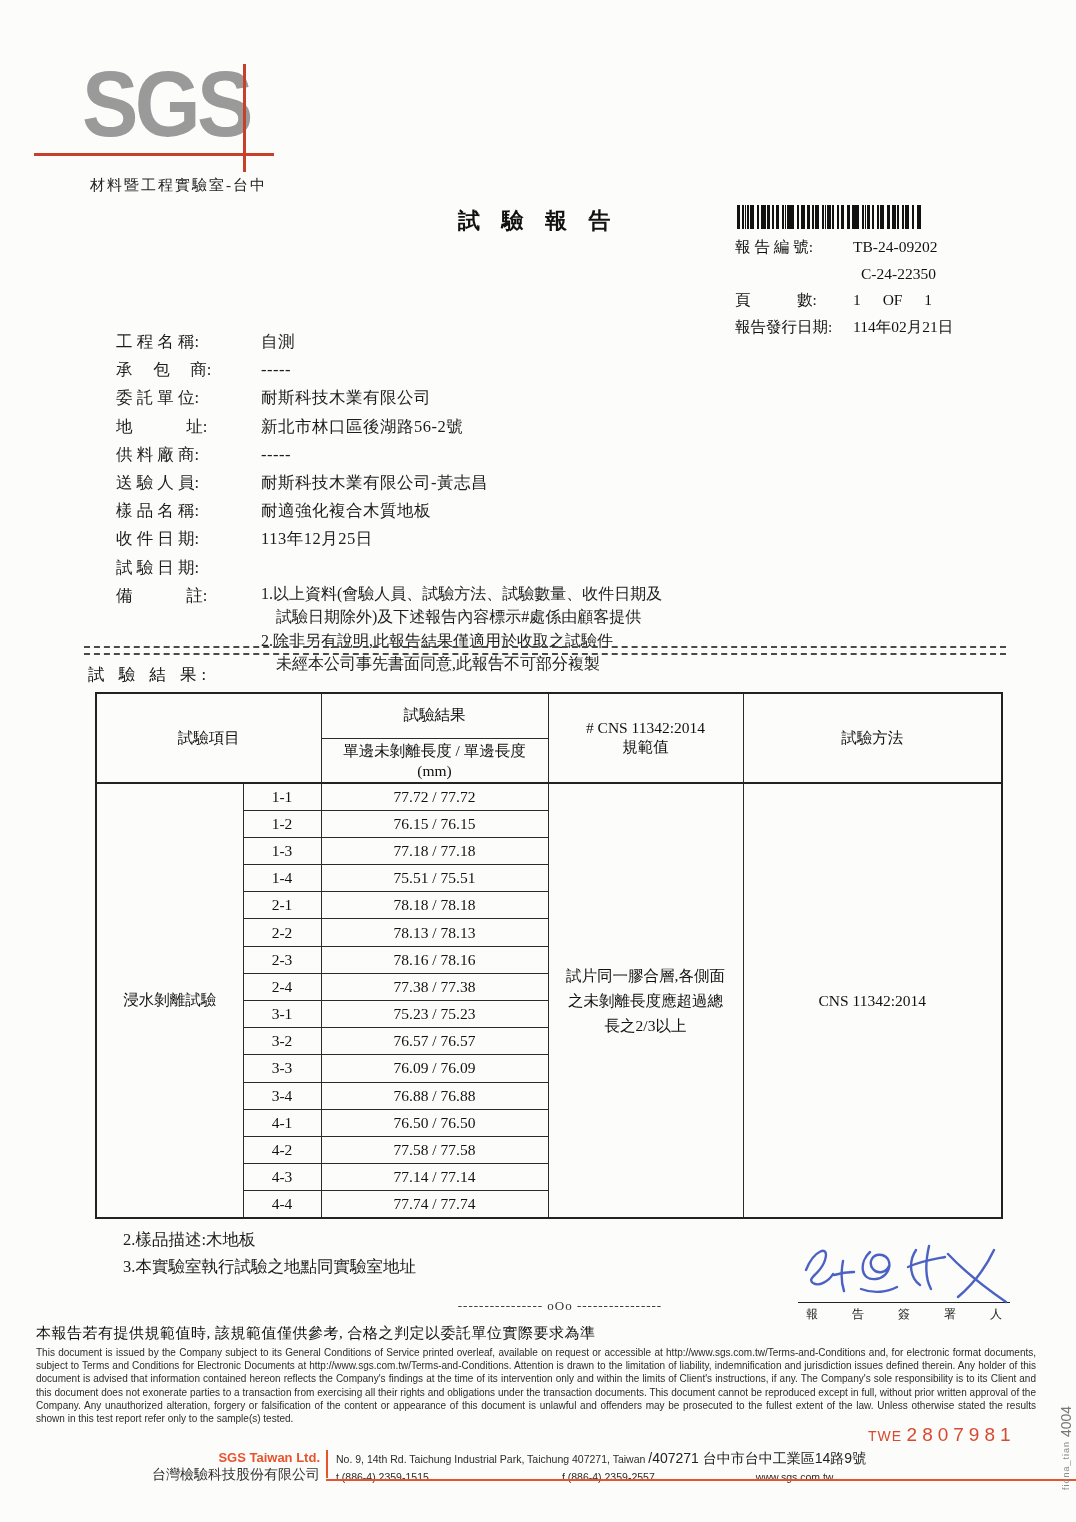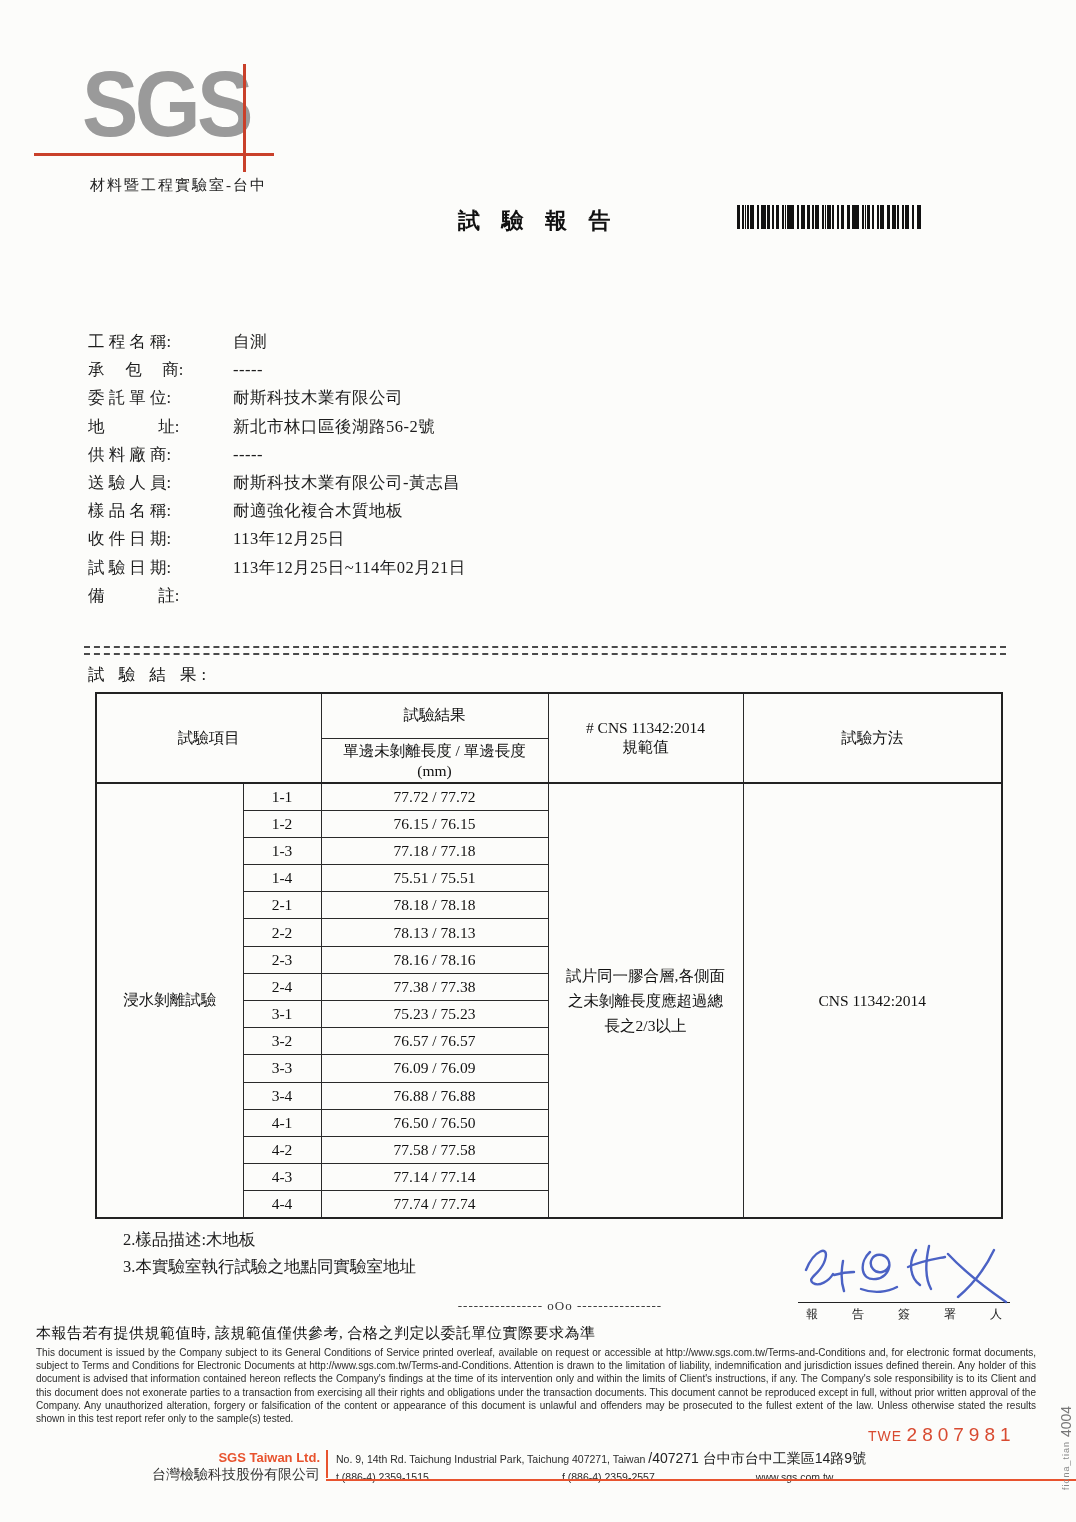--- a/index.html
+++ b/index.html
@@ -29,21 +29,21 @@
       repeating-linear-gradient(90deg,#111 0 3px,transparent 3px 13px);
   }
   .meta { position:absolute; left:735px; top:234px; width:320px; font-size:15.5px; line-height:26.5px; color:#111; }
   .meta-row { display:flex; white-space:nowrap; }
   .meta-label { display:inline-block; width:118px; flex:none; }
   .meta-sub { padding-left:126px; }
   .pages-val { word-spacing:18px; }
   
   .info-block { position:absolute; left:88px; top:328px; width:640px; font-size:16.5px; line-height:28.2px; }
   .info-row { display:flex; white-space:nowrap; }
-  .ilabel { display:inline-block; width:145px; flex:none; }
+  .ilabel { display:inline-block; width:145px; flex:none;margin-left:28px; }
   .ivalue { letter-spacing:.5px; }
   .remark-row { display:flex; }
   .remark-lines { line-height:23.4px; font-size:16px; }
   .remark-lines .indent { padding-left:15px; }
   
   .eq-divider { position:absolute; left:84px; top:646px; width:922px; height:9px;
     border-top:2.5px dashed #4a4a4a; border-bottom:2.5px dashed #4a4a4a; }
   
   .results-label { position:absolute; left:88px; top:664px; font-size:16.5px; letter-spacing:5px; color:#111; }
   .rtable {
@@ -109,20 +109,37 @@
   <div>
     <div class="logo-text">SGS</div>
     <div class="logo-hline"></div>
     <div class="logo-vline"></div>
   </div>
   <div class="lab-name">材料暨工程實驗室-台中</div>
 
   <div class="doc-title">試 驗 報 告</div>
 
   <div class="barcode"></div>
+  <div class="meta">
+    <div class="meta-row">
+      <span class="meta-label">報 告 編 號:</span>
+      <span>TB-24-09202</span>
+    </div>
+    <div class="meta-row meta-sub">
+      <span>C-24-22350</span>
+    </div>
+    <div class="meta-row">
+      <span class="meta-label">頁　　　數:</span>
+      <span class="pages-val">1 OF 1</span>
+    </div>
+    <div class="meta-row">
+      <span class="meta-label">報告發行日期:</span>
+      <span>114年02月21日</span>
+    </div>
+  </div>
 
   <div class="info-block">
     <div class="info-row">
       <span class="ilabel">工 程 名 稱:</span>
       <span class="ivalue">自測</span>
     </div>
     <div class="info-row">
       <span class="ilabel">承　 包　 商:</span>
       <span class="ivalue">-----</span>
     </div>
@@ -145,24 +162,29 @@
     <div class="info-row">
       <span class="ilabel">樣 品 名 稱:</span>
       <span class="ivalue">耐適強化複合木質地板</span>
     </div>
     <div class="info-row">
       <span class="ilabel">收 件 日 期:</span>
       <span class="ivalue">113年12月25日</span>
     </div>
     <div class="info-row">
       <span class="ilabel">試 驗 日 期:</span>
-      <span class="ivalue">113年12月25日~114年02月21日</span>
     </div>
     <div class="remark-row">
       <span class="ilabel">備　　　 註:</span>
+      <div class="remark-lines">
+        <div>1.以上資料(會驗人員、試驗方法、試驗數量、收件日期及</div>
+        <div class="indent">試驗日期除外)及下述報告內容標示#處係由顧客提供</div>
+        <div>2.除非另有說明,此報告結果僅適用於收取之試驗件</div>
+        <div class="indent">未經本公司事先書面同意,此報告不可部分複製</div>
+      </div>
     </div>
   </div>
 
   <div class="eq-divider"></div>
 
   <div class="results-label">試 驗 結 果:</div>
 
   <table class="rtable">
     <colgroup>
       <col style="width:147px">

